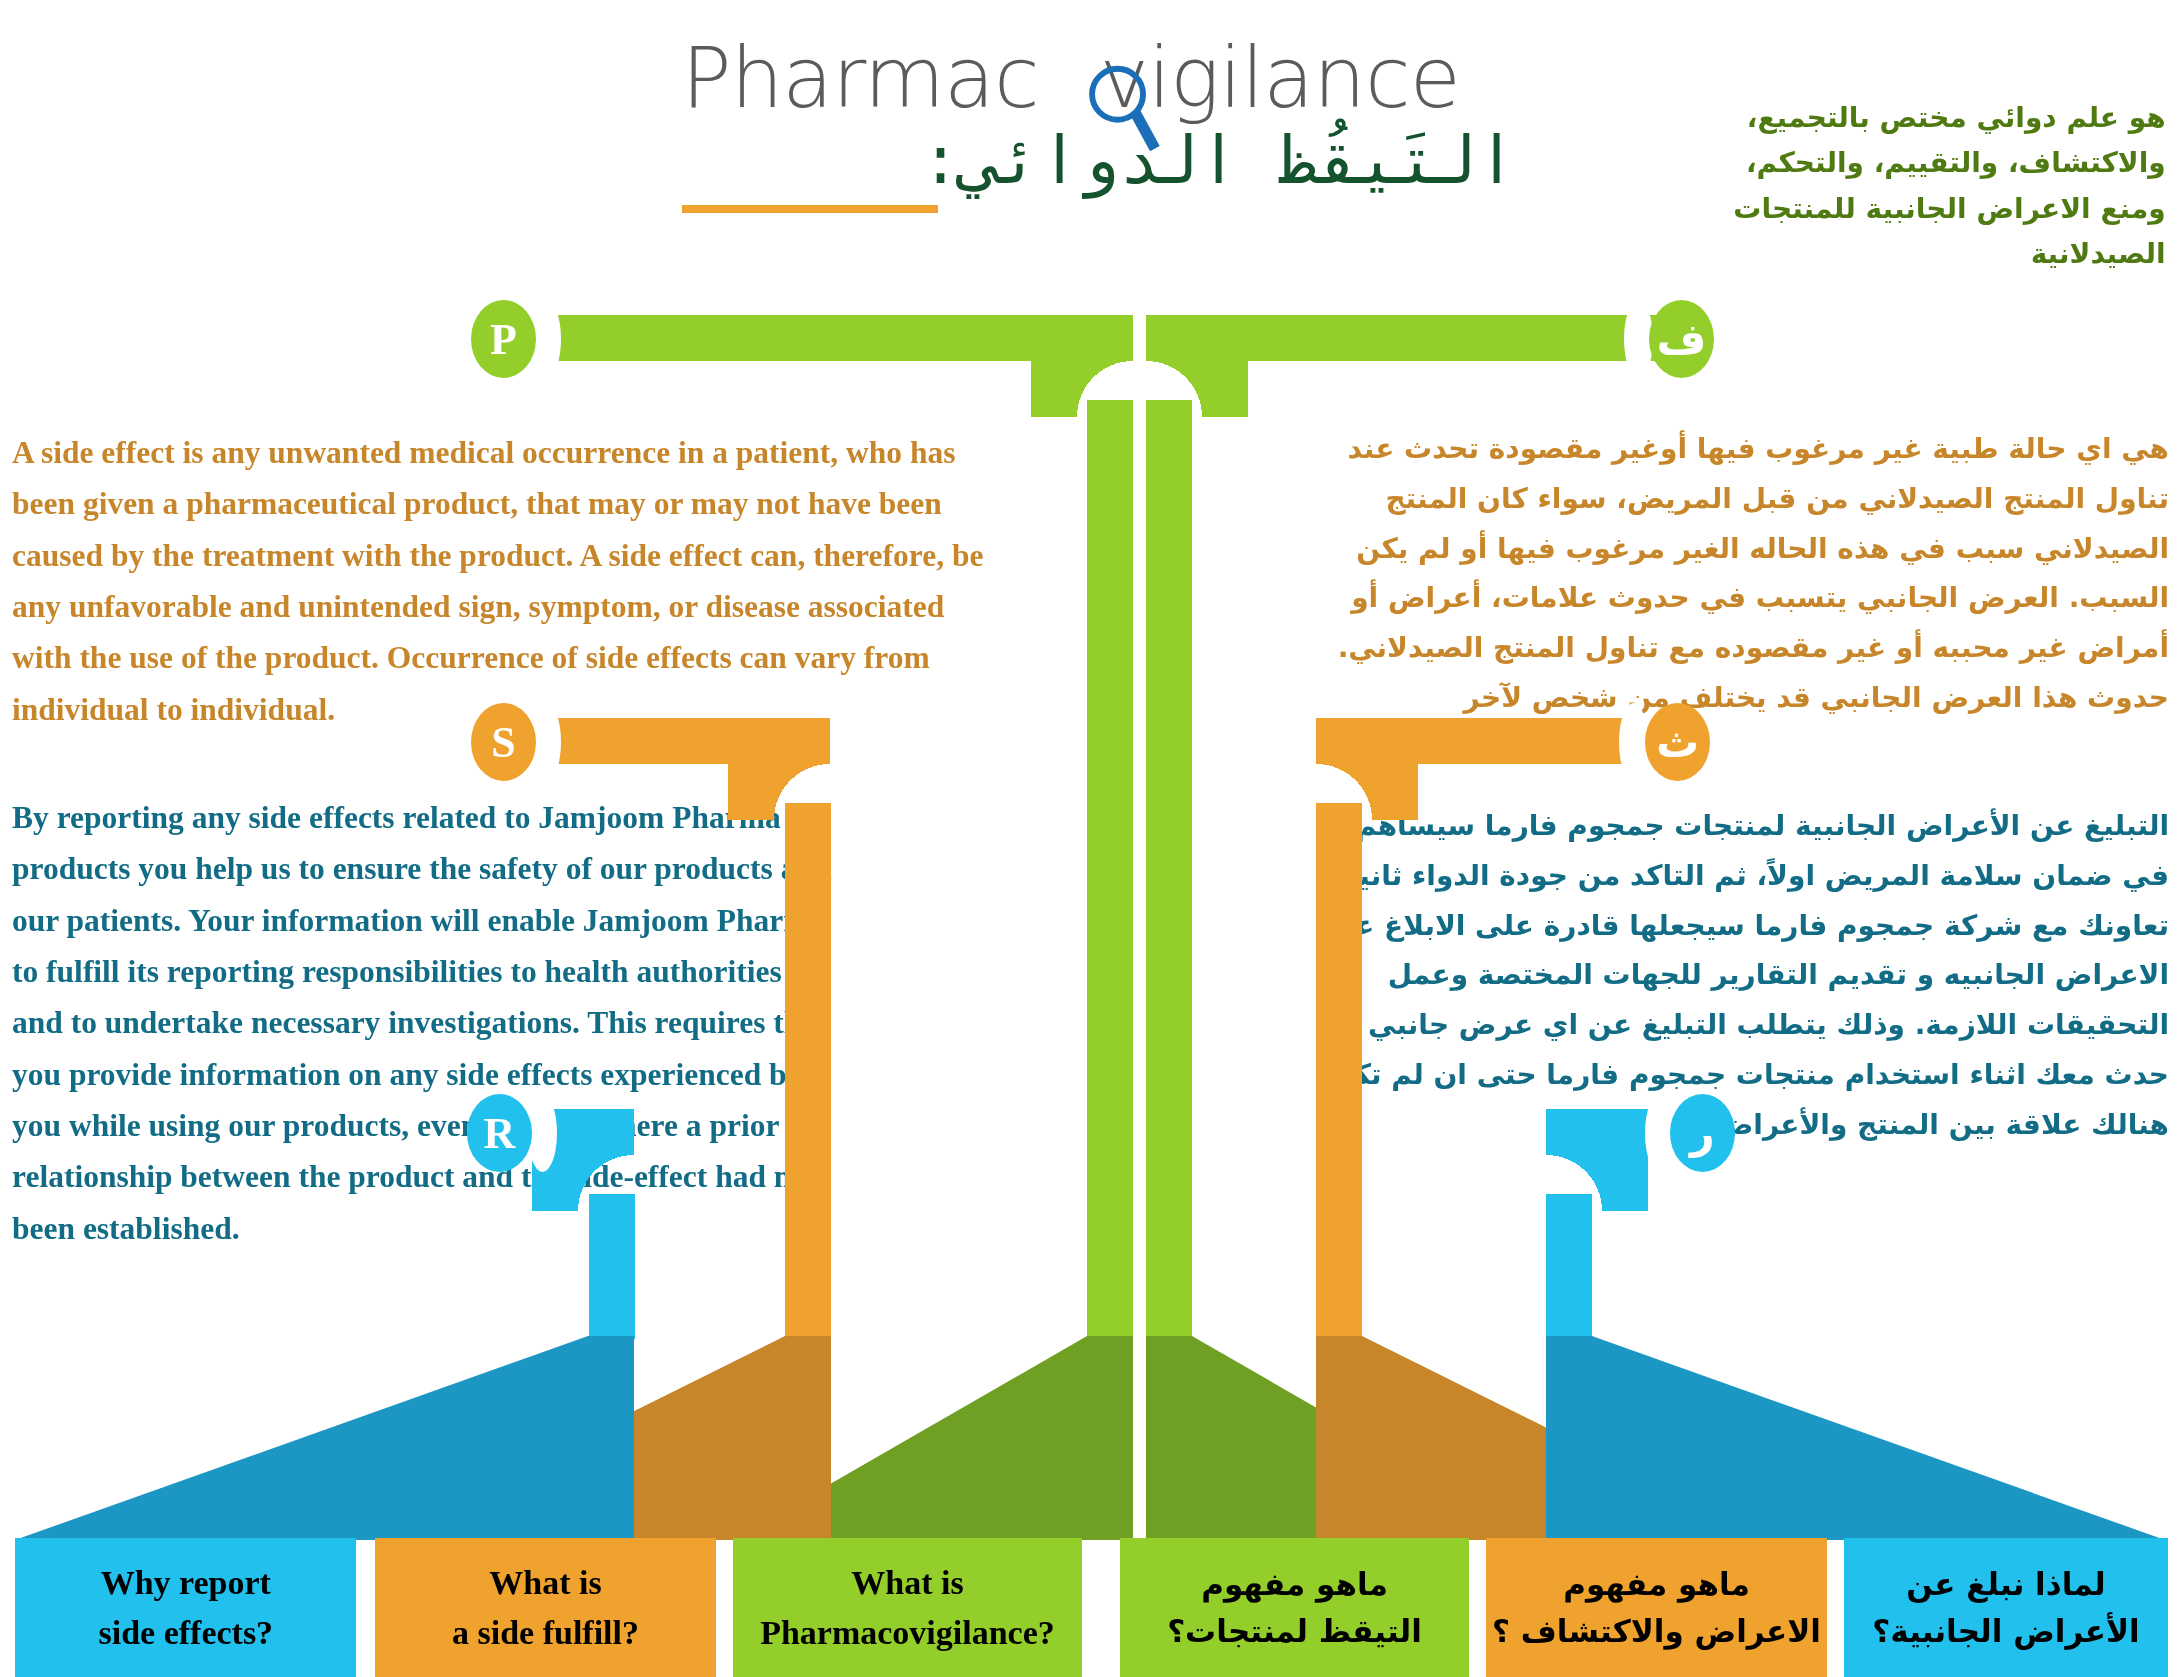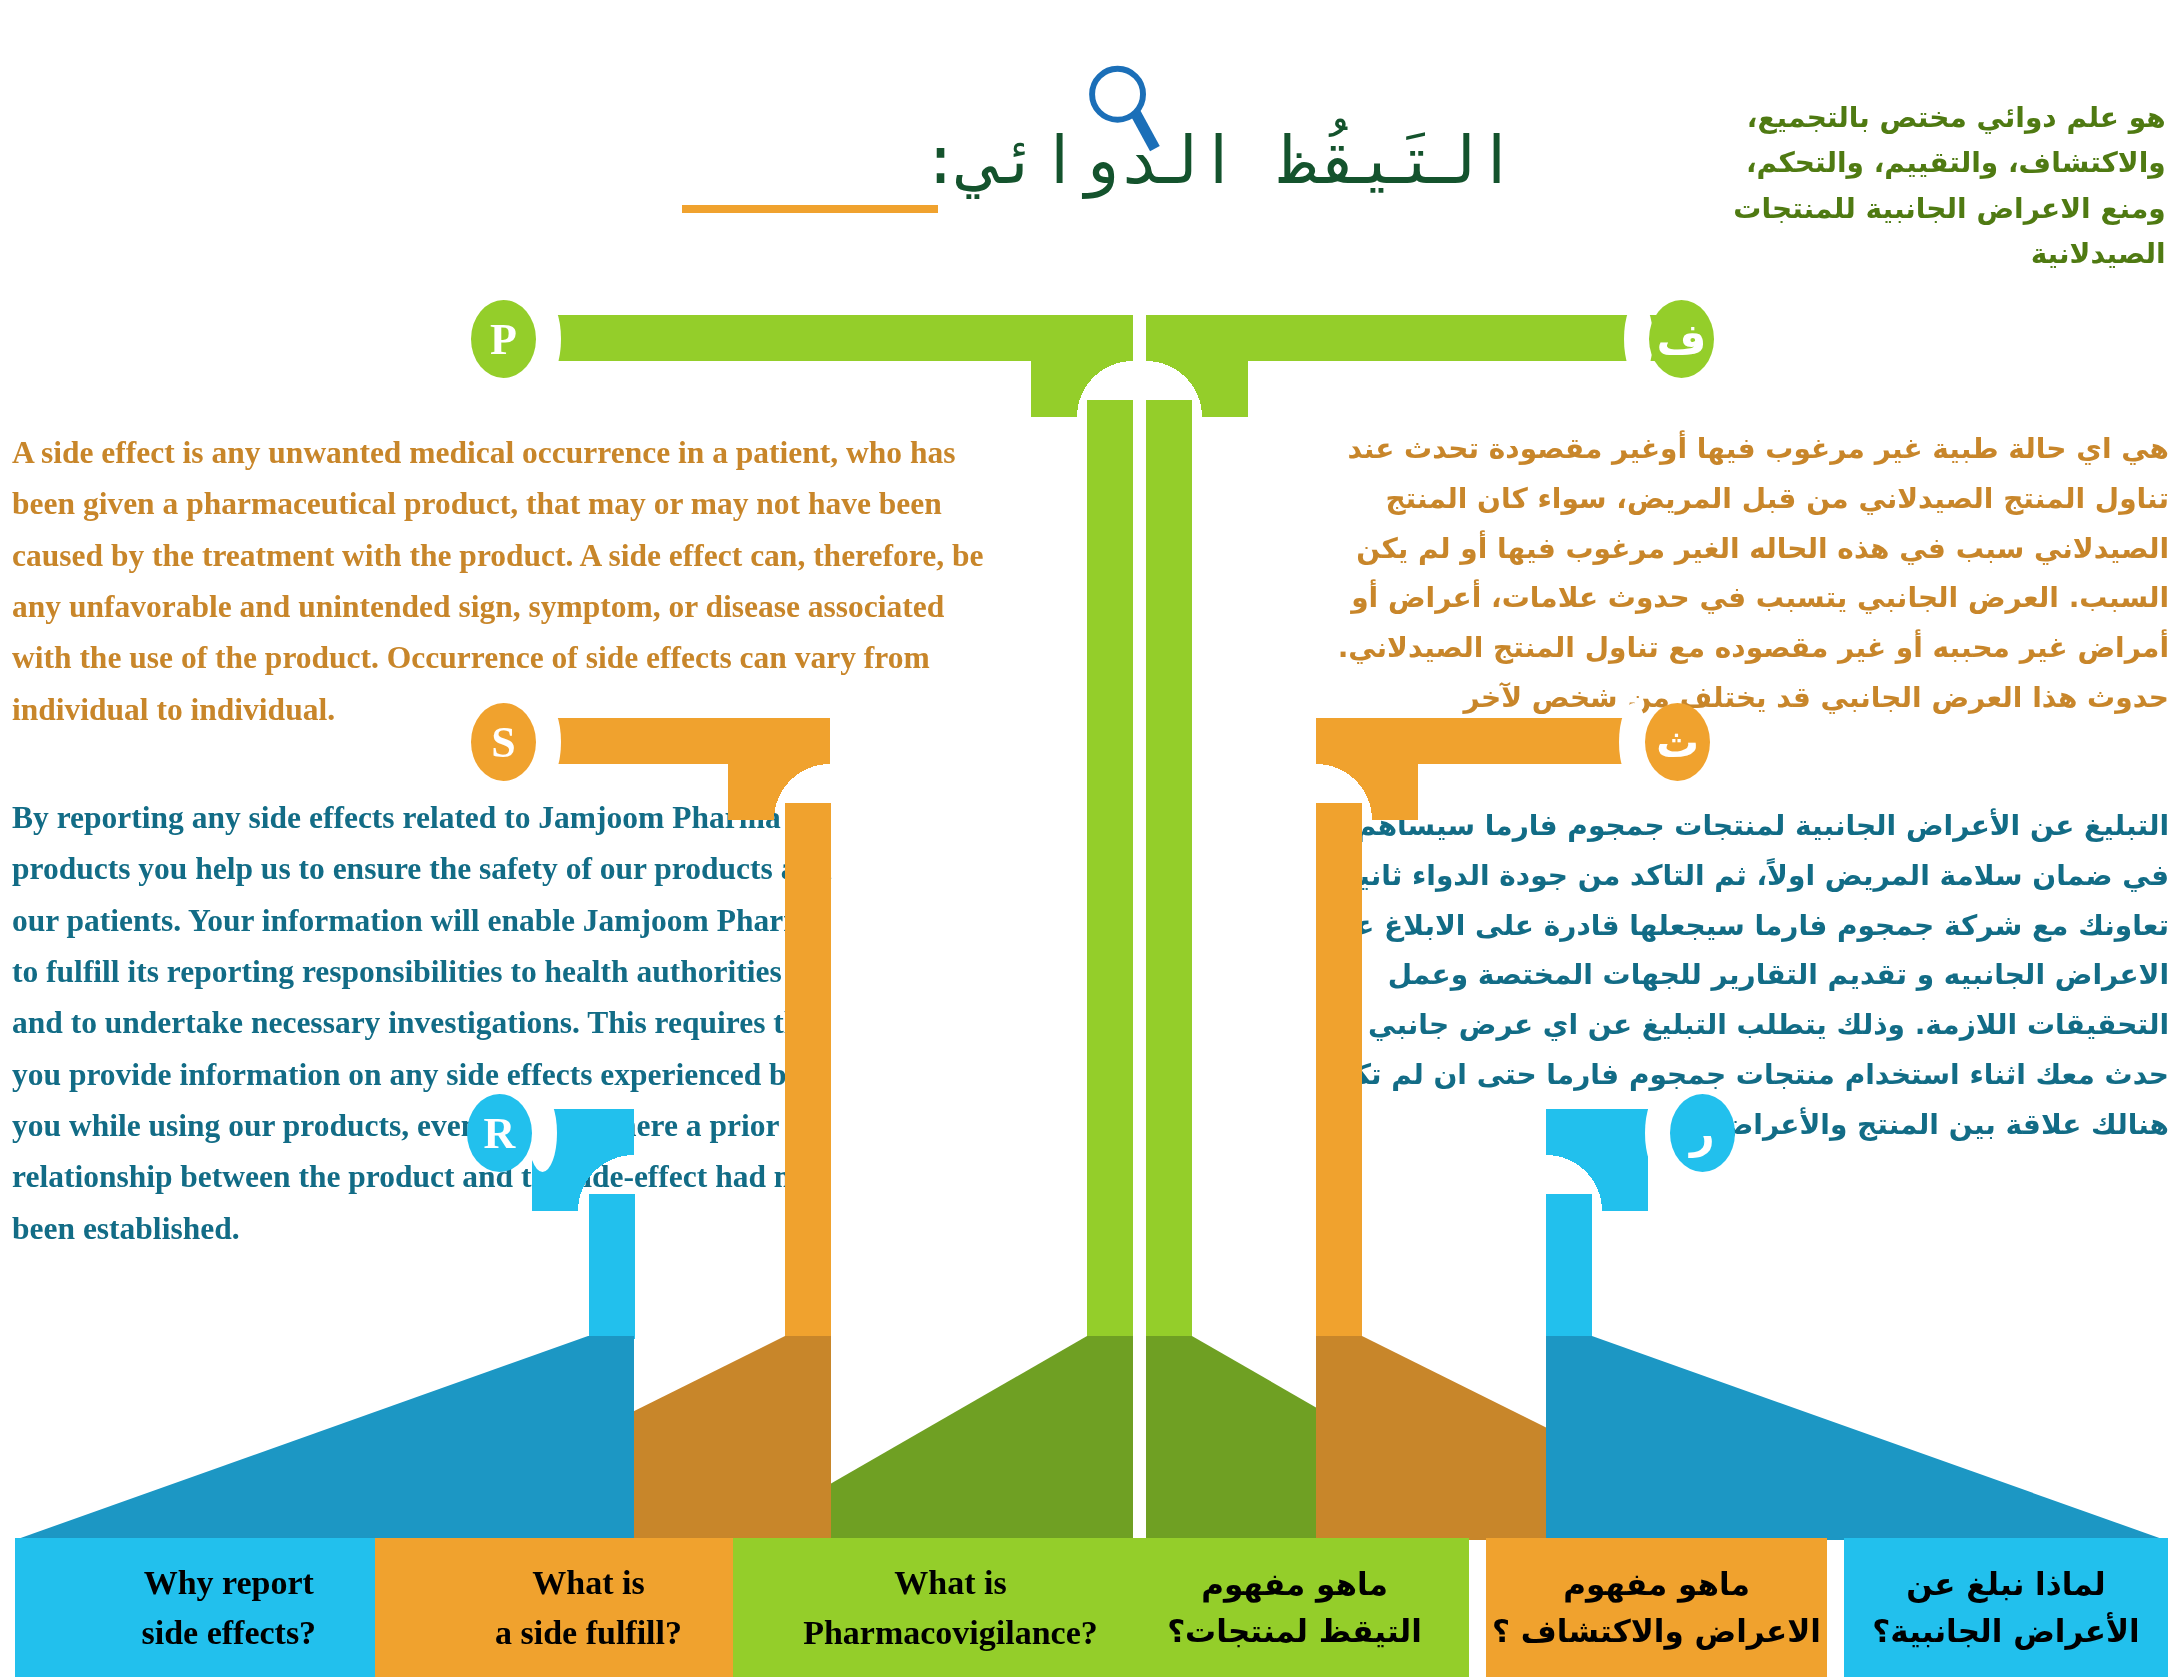--- a/index.html
+++ b/index.html
@@ -43,30 +43,31 @@
          display:flex;align-items:center;justify-content:center;
          color:#fff;font-weight:700;z-index:6;}
   .badge.lat{font-family:"Liberation Serif",serif;font-size:44px;}
   .badge.arb{font-family:"DejaVu Sans",sans-serif;font-size:43px;line-height:1;}
   .notch{position:absolute;width:29px;height:78px;background:#fff;border-radius:50%;z-index:5;}
 
   
   .qbox{position:absolute;top:1538px;height:139px;display:flex;flex-direction:column;
         align-items:center;justify-content:center;text-align:center;color:#000;}
   .qbox .ln{display:block;}
-  .qbox.en-q{font-family:"Liberation Serif",serif;font-weight:700;font-size:34px;line-height:1.45;padding-left:43px;}
+  .qbox.en-q{font-family:"Liberation Serif",serif;font-weight:700;font-size:34px;line-height:1.45;}
   .qbox.ar-q{font-family:"DejaVu Sans",sans-serif;font-weight:700;font-size:31px;
              direction:rtl;line-height:1.5;}
 </style>
 </head>
 <body>
 
 <div id="stage">
 
   <div id="logo">
+    <div id="logo-word"><span>Pharmac</span><span class="gap"></span><span>vigilance</span></div>
     <svg id="logo-glass" viewBox="0 0 86 110">
       <circle cx="36" cy="40" r="30" fill="none" stroke="#1B6FB8" stroke-width="7"></circle>
       <line x1="57" y1="62" x2="80" y2="104" stroke="#1B6FB8" stroke-width="13" stroke-linecap="butt"></line>
     </svg>
     <div id="logo-ar">التَيقُظ الدوائي:</div>
     <div id="logo-rule"></div>
   </div>
 
   <div class="para en c-orange" id="p-en-orange">A side effect is any unwanted medical occurrence in a patient, who has been given a pharmaceutical product, that may or may not have been caused by the treatment with the product. A side effect can, therefore, be any unfavorable and unintended sign, symptom, or disease associated with the use of the product. Occurrence of side effects can vary from individual to individual.</div>
   <div class="para en c-blue" id="p-en-blue">By reporting any side effects related to Jamjoom Pharma products you help us to ensure the safety of our products and our patients. Your information will enable Jamjoom Pharma to fulfill its reporting responsibilities to health authorities and to undertake necessary investigations. This requires that you provide information on any side effects experienced by you while using our products, even in cases where a prior relationship between the product and the side-effect had not been established.</div>

